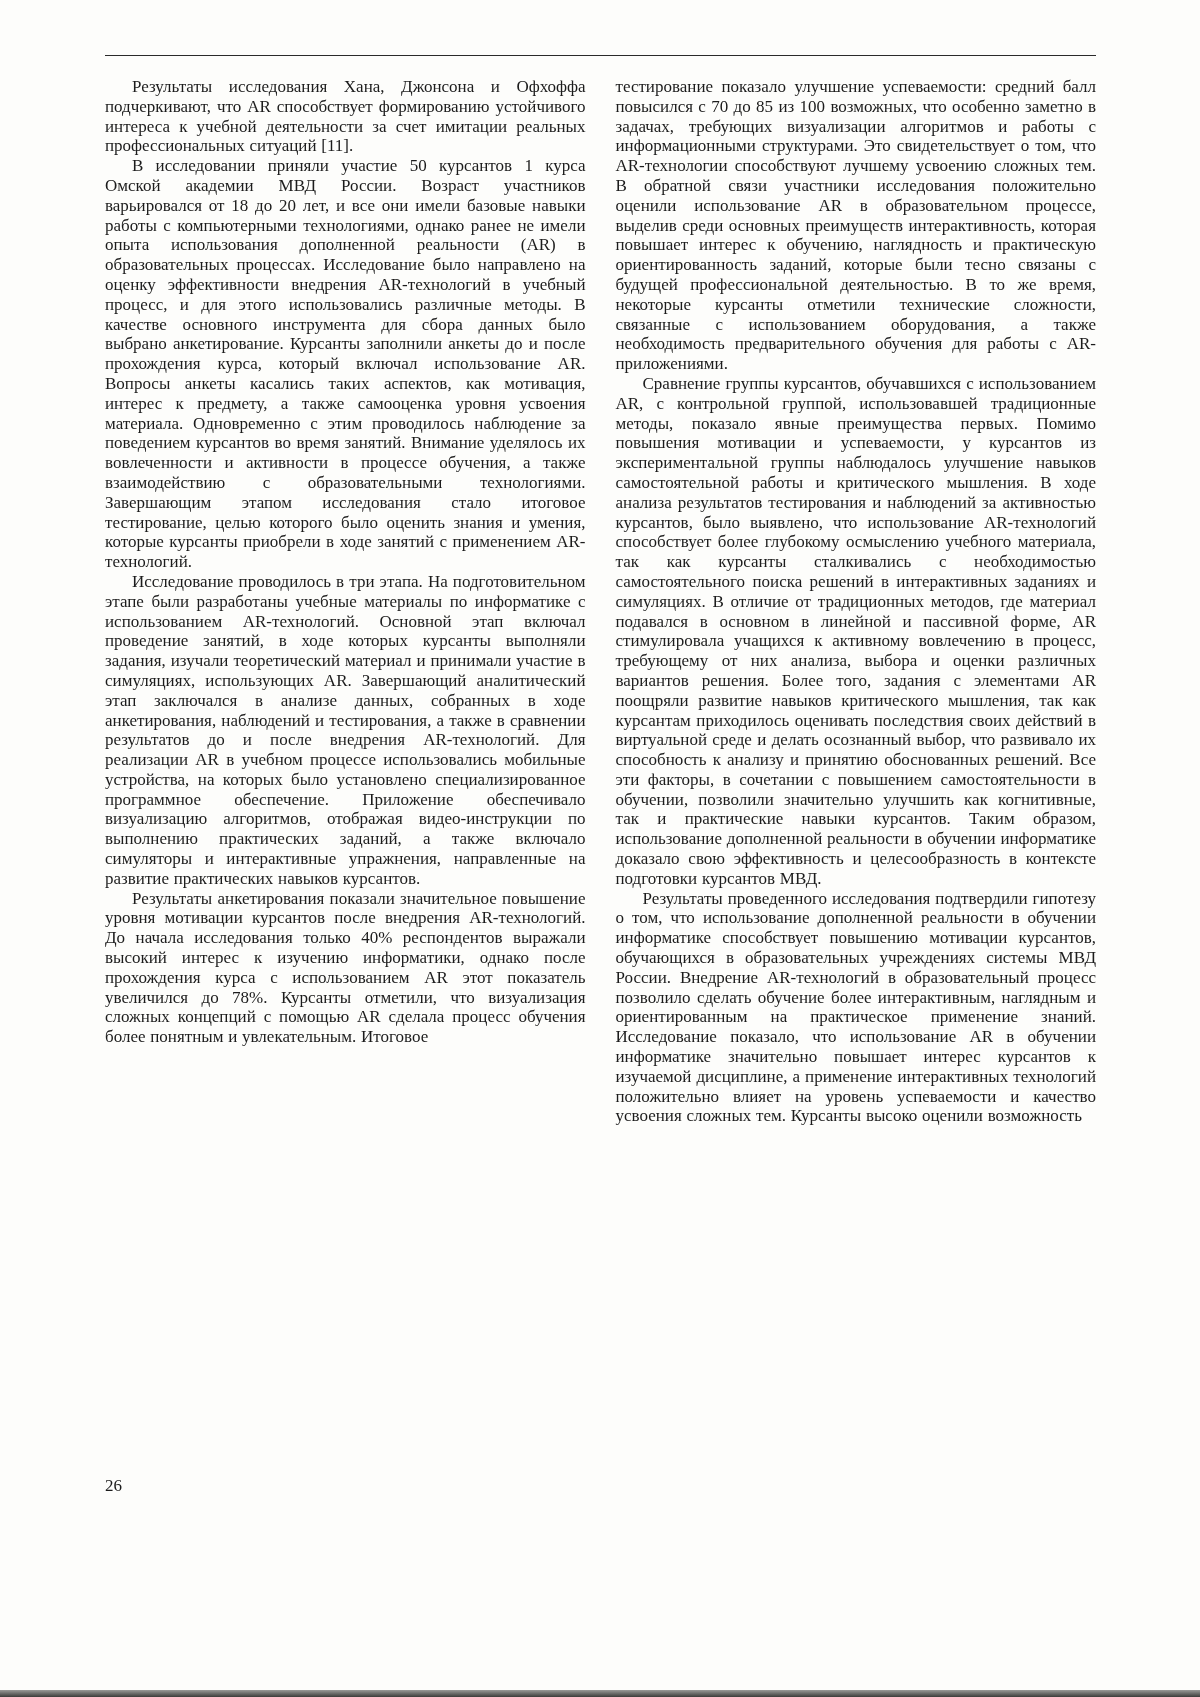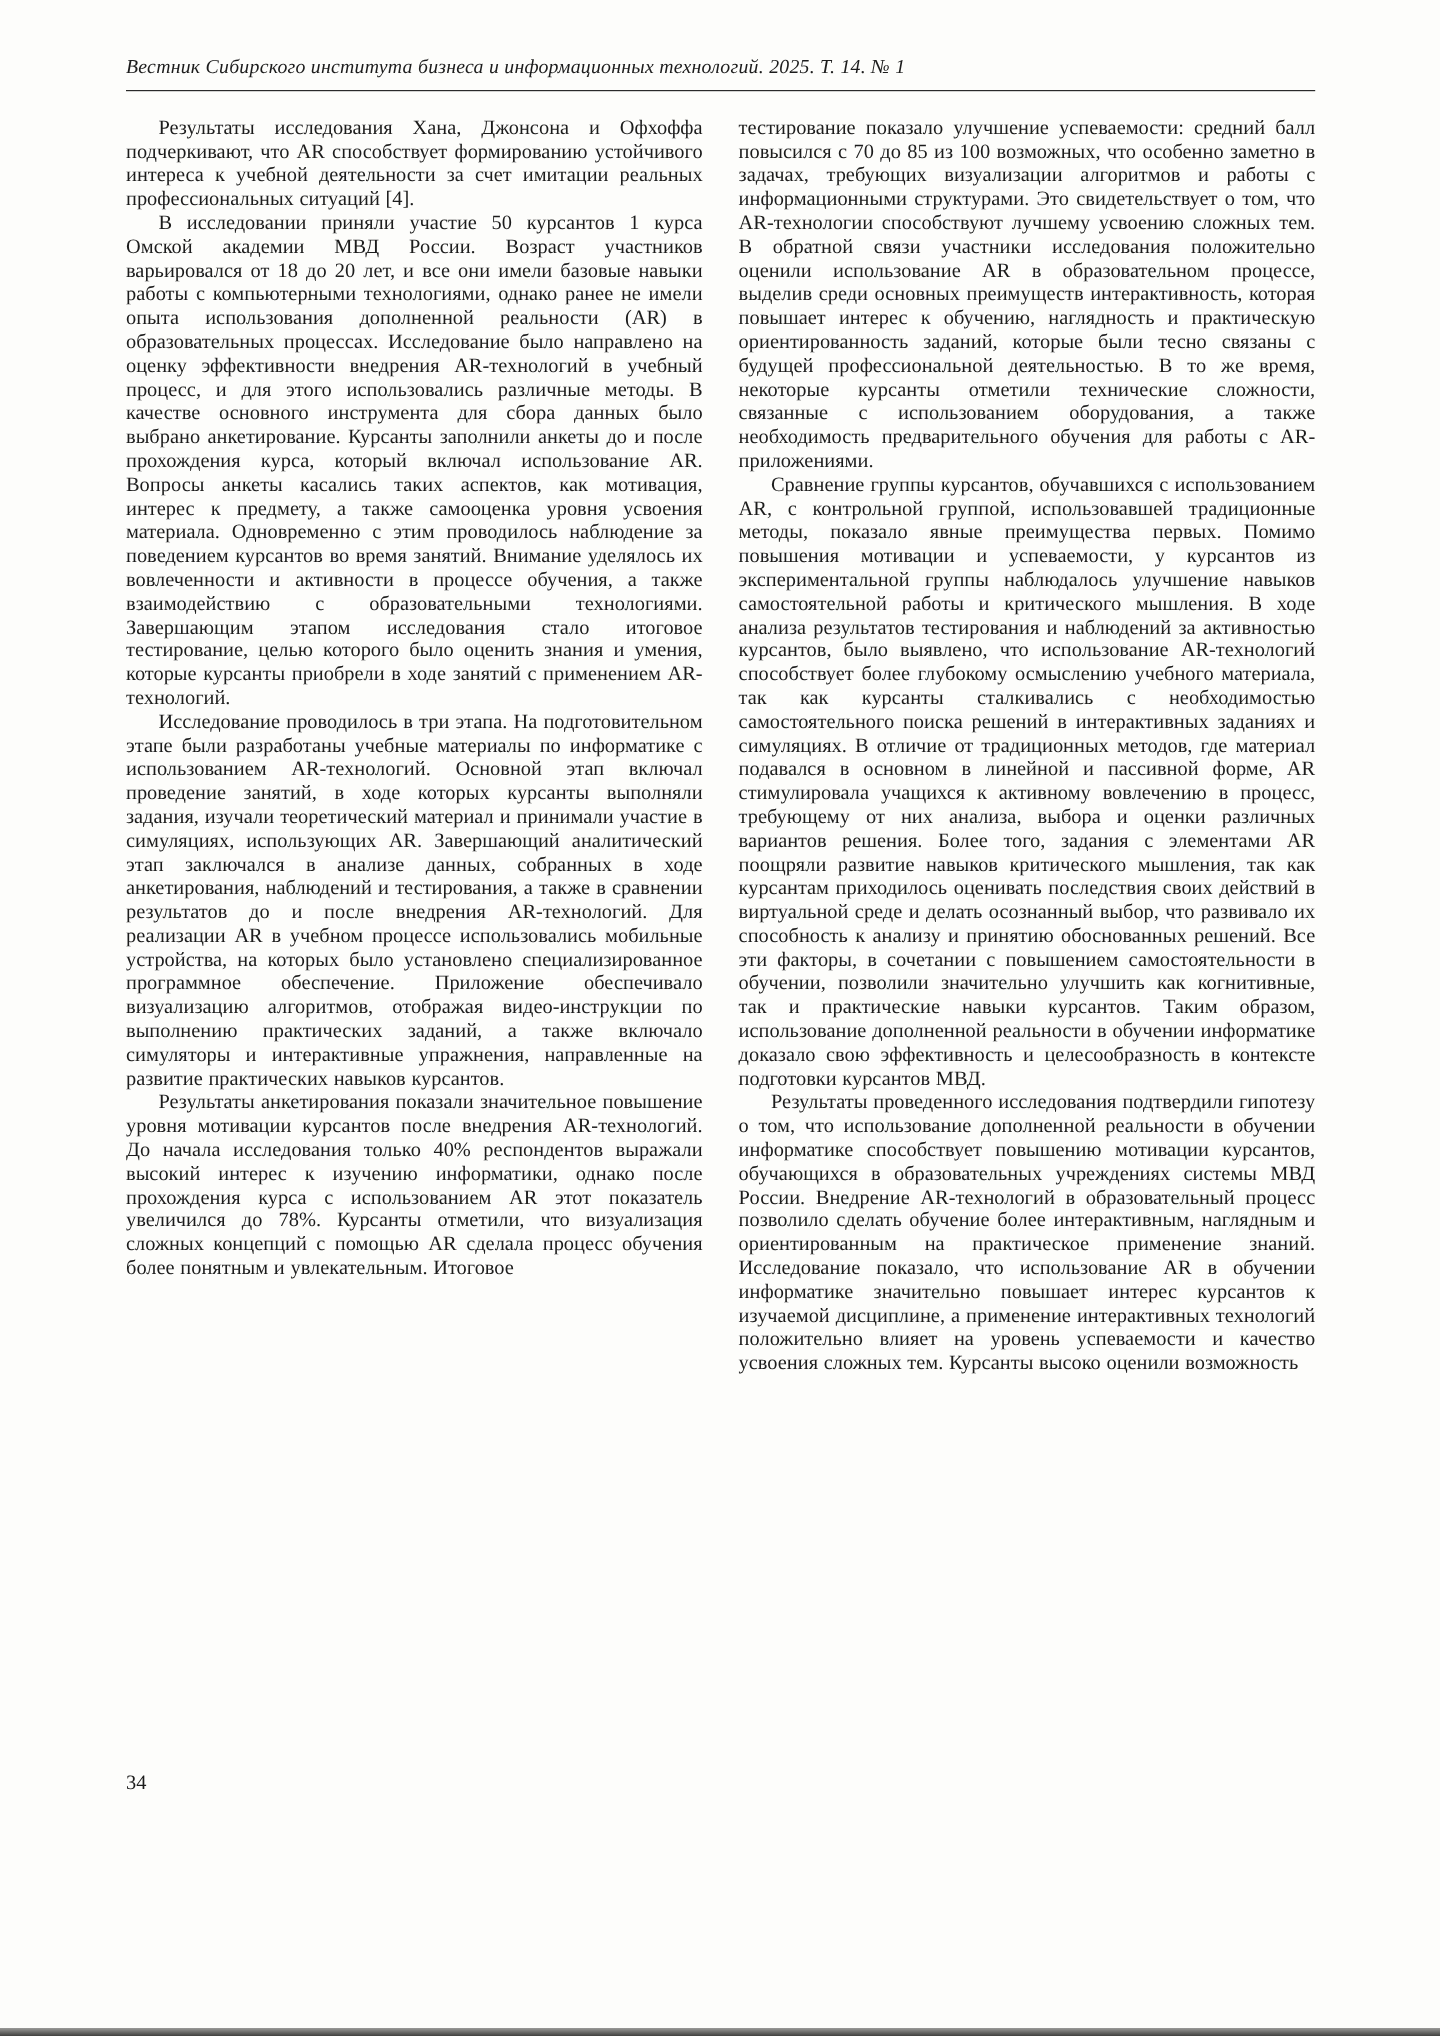--- a/index.html
+++ b/index.html
@@ -66,38 +66,37 @@
     bottom: 0;
     height: 7px;
     background: linear-gradient(to bottom, #9a9a98, #3c3c3a);
   }
 </style>
 </head>
 <body>
 
 <div class="page">
 
-  <div class="running-head">Вестник Сибирского института бизнеса и информационных технологий. 2025. Т. 14. № 1</div>
 
   <div class="rule"></div>
 
   <div class="columns">
 
     <div class="col">
-      <p class="para indent">Результаты исследования Хана, Джонсона и Офхоффа подчеркивают, что AR способствует формированию устойчивого интереса к учебной деятельности за счет имитации реальных профессиональных ситуаций [4].</p>
+      <p class="para indent">Результаты исследования Хана, Джонсона и Офхоффа подчеркивают, что AR способствует формированию устойчивого интереса к учебной деятельности за счет имитации реальных профессиональных ситуаций [11].</p>
       <p class="para indent">В исследовании приняли участие 50 курсантов 1 курса Омской академии МВД России. Возраст участников варьировался от 18 до 20 лет, и все они имели базовые навыки работы с компьютерными технологиями, однако ранее не имели опыта использования дополненной реальности (AR) в образовательных процессах. Исследование было направлено на оценку эффективности внедрения AR-технологий в учебный процесс, и для этого использовались различные методы. В качестве основного инструмента для сбора данных было выбрано анкетирование. Курсанты заполнили анкеты до и после прохождения курса, который включал использование AR. Вопросы анкеты касались таких аспектов, как мотивация, интерес к предмету, а также самооценка уровня усвоения материала. Одновременно с этим проводилось наблюдение за поведением курсантов во время занятий. Внимание уделялось их вовлеченности и активности в процессе обучения, а также взаимодействию с образовательными технологиями. Завершающим этапом исследования стало итоговое тестирование, целью которого было оценить знания и умения, которые курсанты приобрели в ходе занятий с применением AR-технологий.</p>
       <p class="para indent">Исследование проводилось в три этапа. На подготовительном этапе были разработаны учебные материалы по информатике с использованием AR-технологий. Основной этап включал проведение занятий, в ходе которых курсанты выполняли задания, изучали теоретический материал и принимали участие в симуляциях, использующих AR. Завершающий аналитический этап заключался в анализе данных, собранных в ходе анкетирования, наблюдений и тестирования, а также в сравнении результатов до и после внедрения AR-технологий. Для реализации AR в учебном процессе использовались мобильные устройства, на которых было установлено специализированное программное обеспечение. Приложение обеспечивало визуализацию алгоритмов, отображая видео-инструкции по выполнению практических заданий, а также включало симуляторы и интерактивные упражнения, направленные на развитие практических навыков курсантов.</p>
       <p class="para indent">Результаты анкетирования показали значительное повышение уровня мотивации курсантов после внедрения AR-технологий. До начала исследования только 40% респондентов выражали высокий интерес к изучению информатики, однако после прохождения курса с использованием AR этот показатель увеличился до 78%. Курсанты отметили, что визуализация сложных концепций с помощью AR сделала процесс обучения более понятным и увлекательным. Итоговое</p>
     </div>
 
     <div class="col">
       <p class="para">тестирование показало улучшение успеваемости: средний балл повысился с 70 до 85 из 100 возможных, что особенно заметно в задачах, требующих визуализации алгоритмов и работы с информационными структурами. Это свидетельствует о том, что AR-технологии способствуют лучшему усвоению сложных тем. В обратной связи участники исследования положительно оценили использование AR в образовательном процессе, выделив среди основных преимуществ интерактивность, которая повышает интерес к обучению, наглядность и практическую ориентированность заданий, которые были тесно связаны с будущей профессиональной деятельностью. В то же время, некоторые курсанты отметили технические сложности, связанные с использованием оборудования, а также необходимость предварительного обучения для работы с AR-приложениями.</p>
       <p class="para indent">Сравнение группы курсантов, обучавшихся с использованием AR, с контрольной группой, использовавшей традиционные методы, показало явные преимущества первых. Помимо повышения мотивации и успеваемости, у курсантов из экспериментальной группы наблюдалось улучшение навыков самостоятельной работы и критического мышления. В ходе анализа результатов тестирования и наблюдений за активностью курсантов, было выявлено, что использование AR-технологий способствует более глубокому осмыслению учебного материала, так как курсанты сталкивались с необходимостью самостоятельного поиска решений в интерактивных заданиях и симуляциях. В отличие от традиционных методов, где материал подавался в основном в линейной и пассивной форме, AR стимулировала учащихся к активному вовлечению в процесс, требующему от них анализа, выбора и оценки различных вариантов решения. Более того, задания с элементами AR поощряли развитие навыков критического мышления, так как курсантам приходилось оценивать последствия своих действий в виртуальной среде и делать осознанный выбор, что развивало их способность к анализу и принятию обоснованных решений. Все эти факторы, в сочетании с повышением самостоятельности в обучении, позволили значительно улучшить как когнитивные, так и практические навыки курсантов. Таким образом, использование дополненной реальности в обучении информатике доказало свою эффективность и целесообразность в контексте подготовки курсантов МВД.</p>
       <p class="para indent">Результаты проведенного исследования подтвердили гипотезу о том, что использование дополненной реальности в обучении информатике способствует повышению мотивации курсантов, обучающихся в образовательных учреждениях системы МВД России. Внедрение AR-технологий в образовательный процесс позволило сделать обучение более интерактивным, наглядным и ориентированным на практическое применение знаний. Исследование показало, что использование AR в обучении информатике значительно повышает интерес курсантов к изучаемой дисциплине, а применение интерактивных технологий положительно влияет на уровень успеваемости и качество усвоения сложных тем. Курсанты высоко оценили возможность</p>
     </div>
 
   </div>
 
-  <div class="page-number">34</div>
+  <div class="page-number">26</div>
 
   <div class="scan-edge"></div>
 
 </div>
 
 </body></html>

